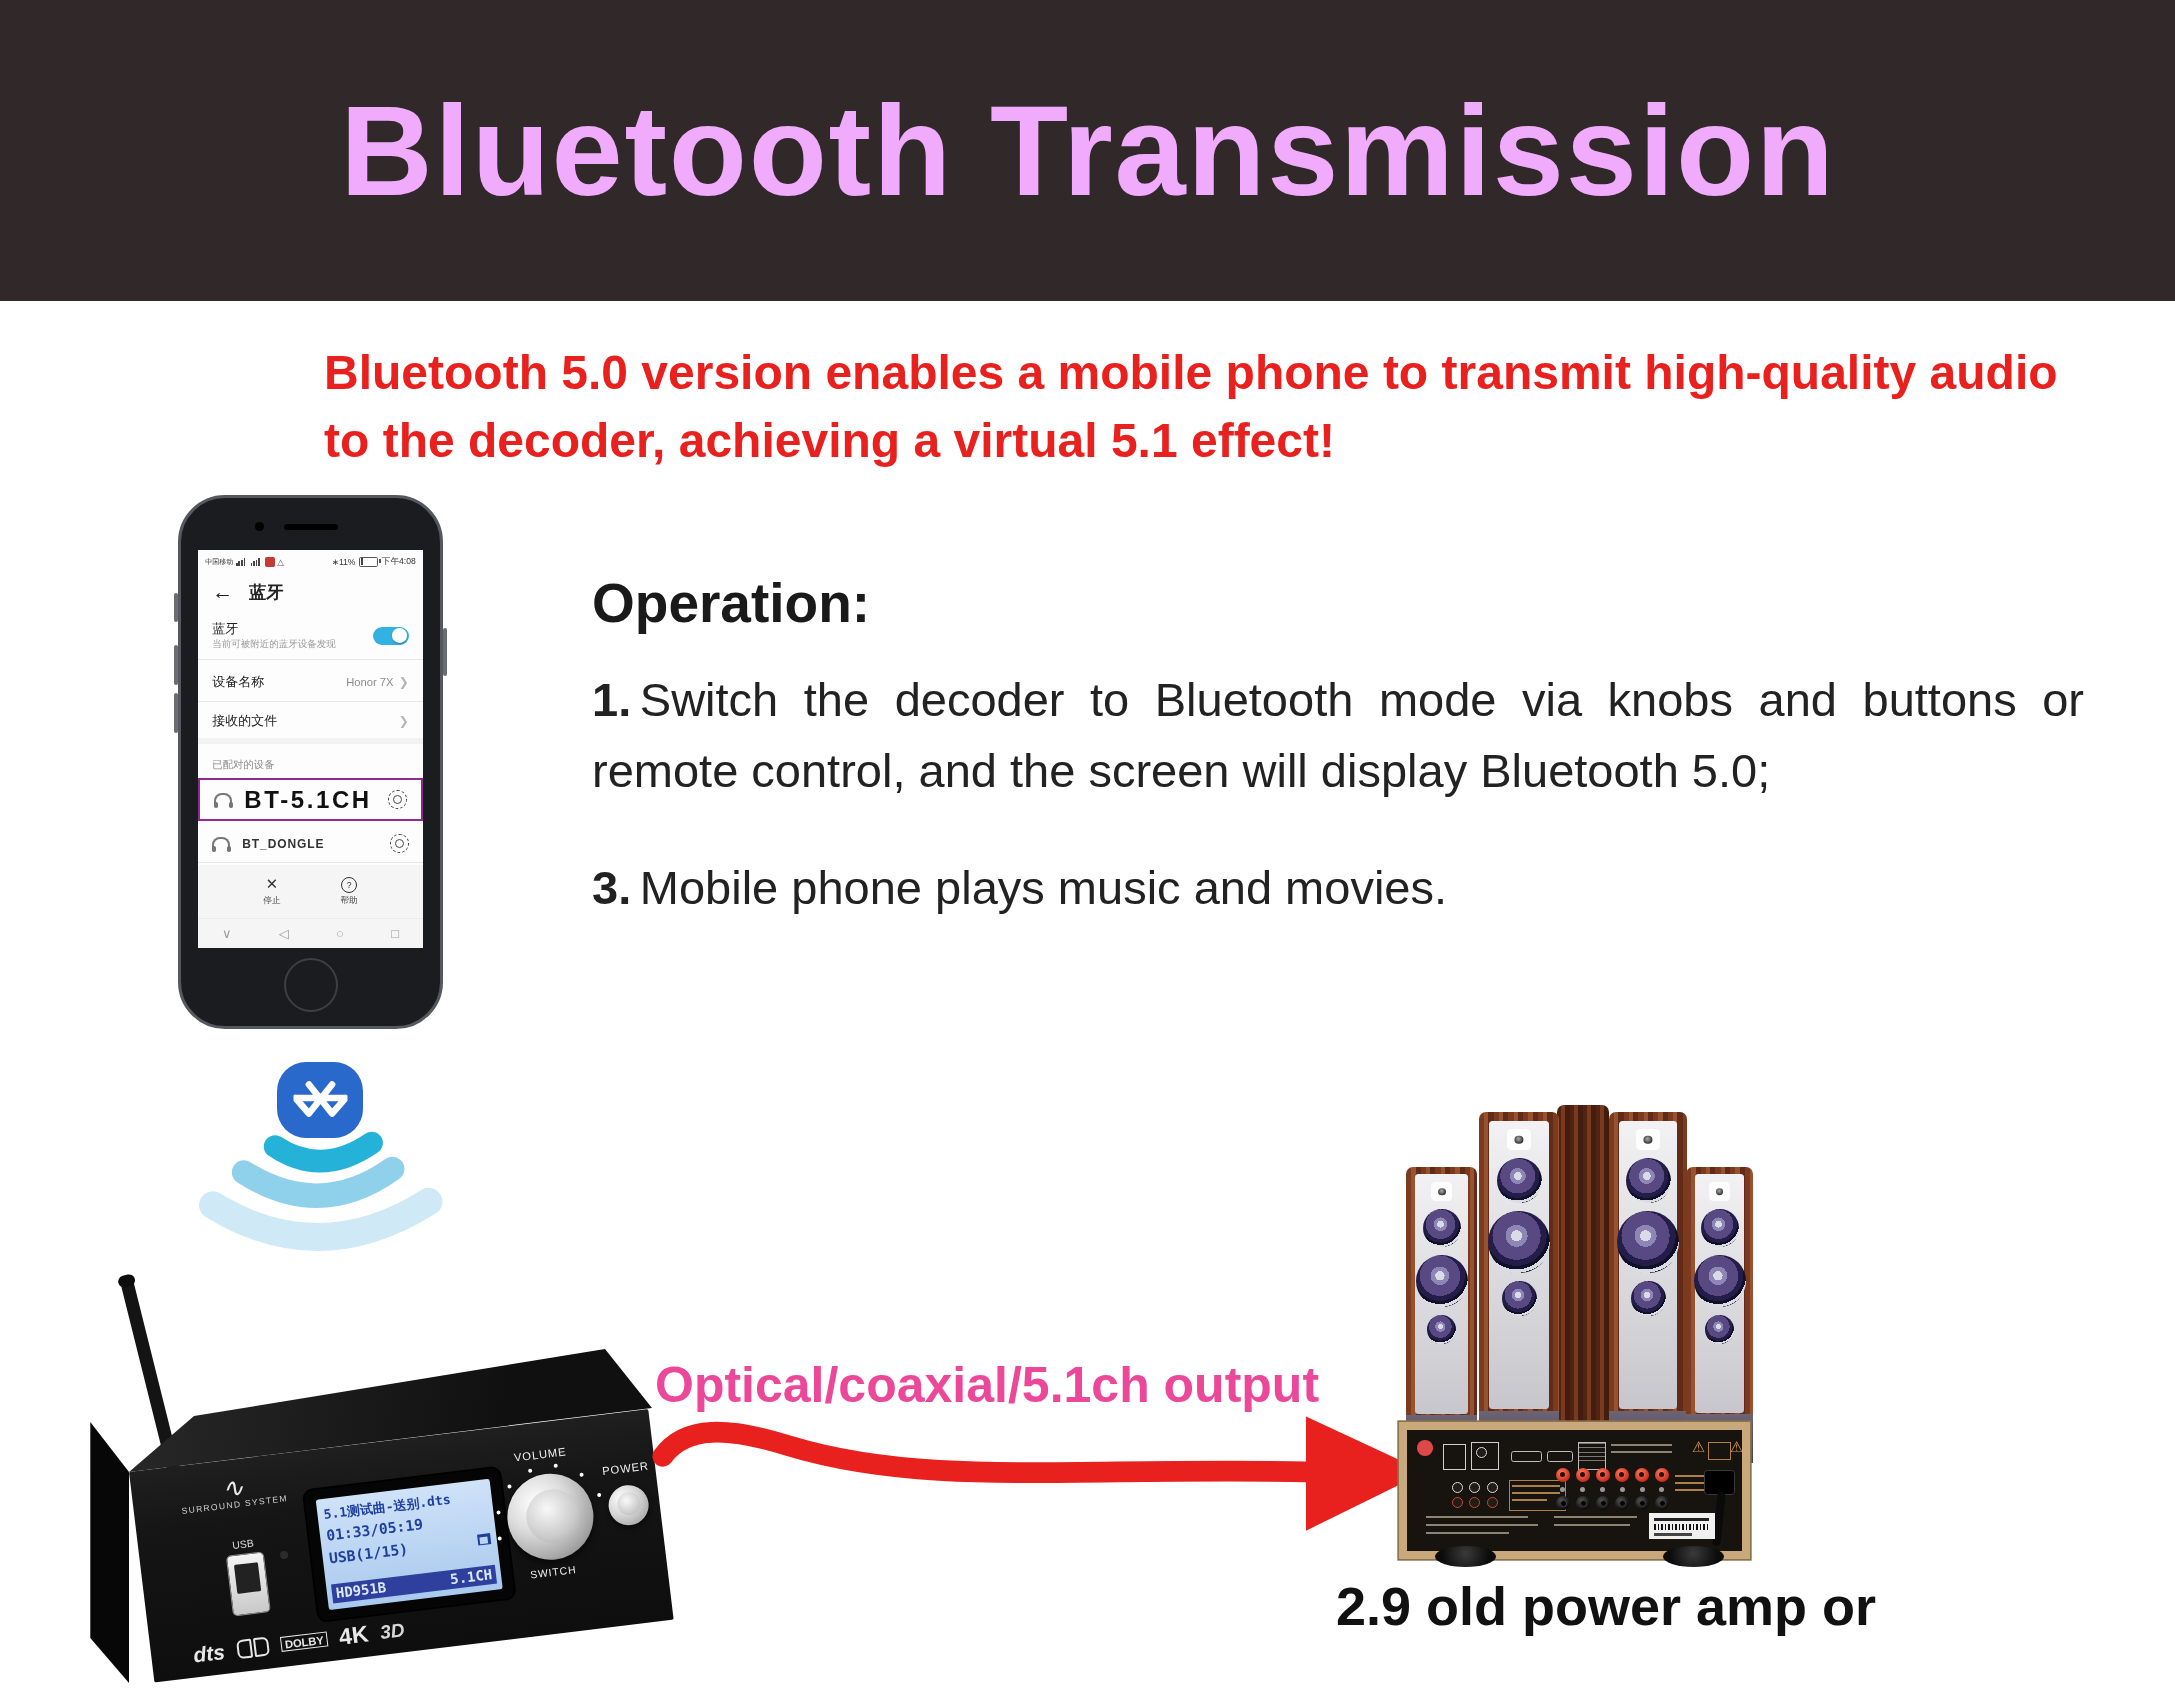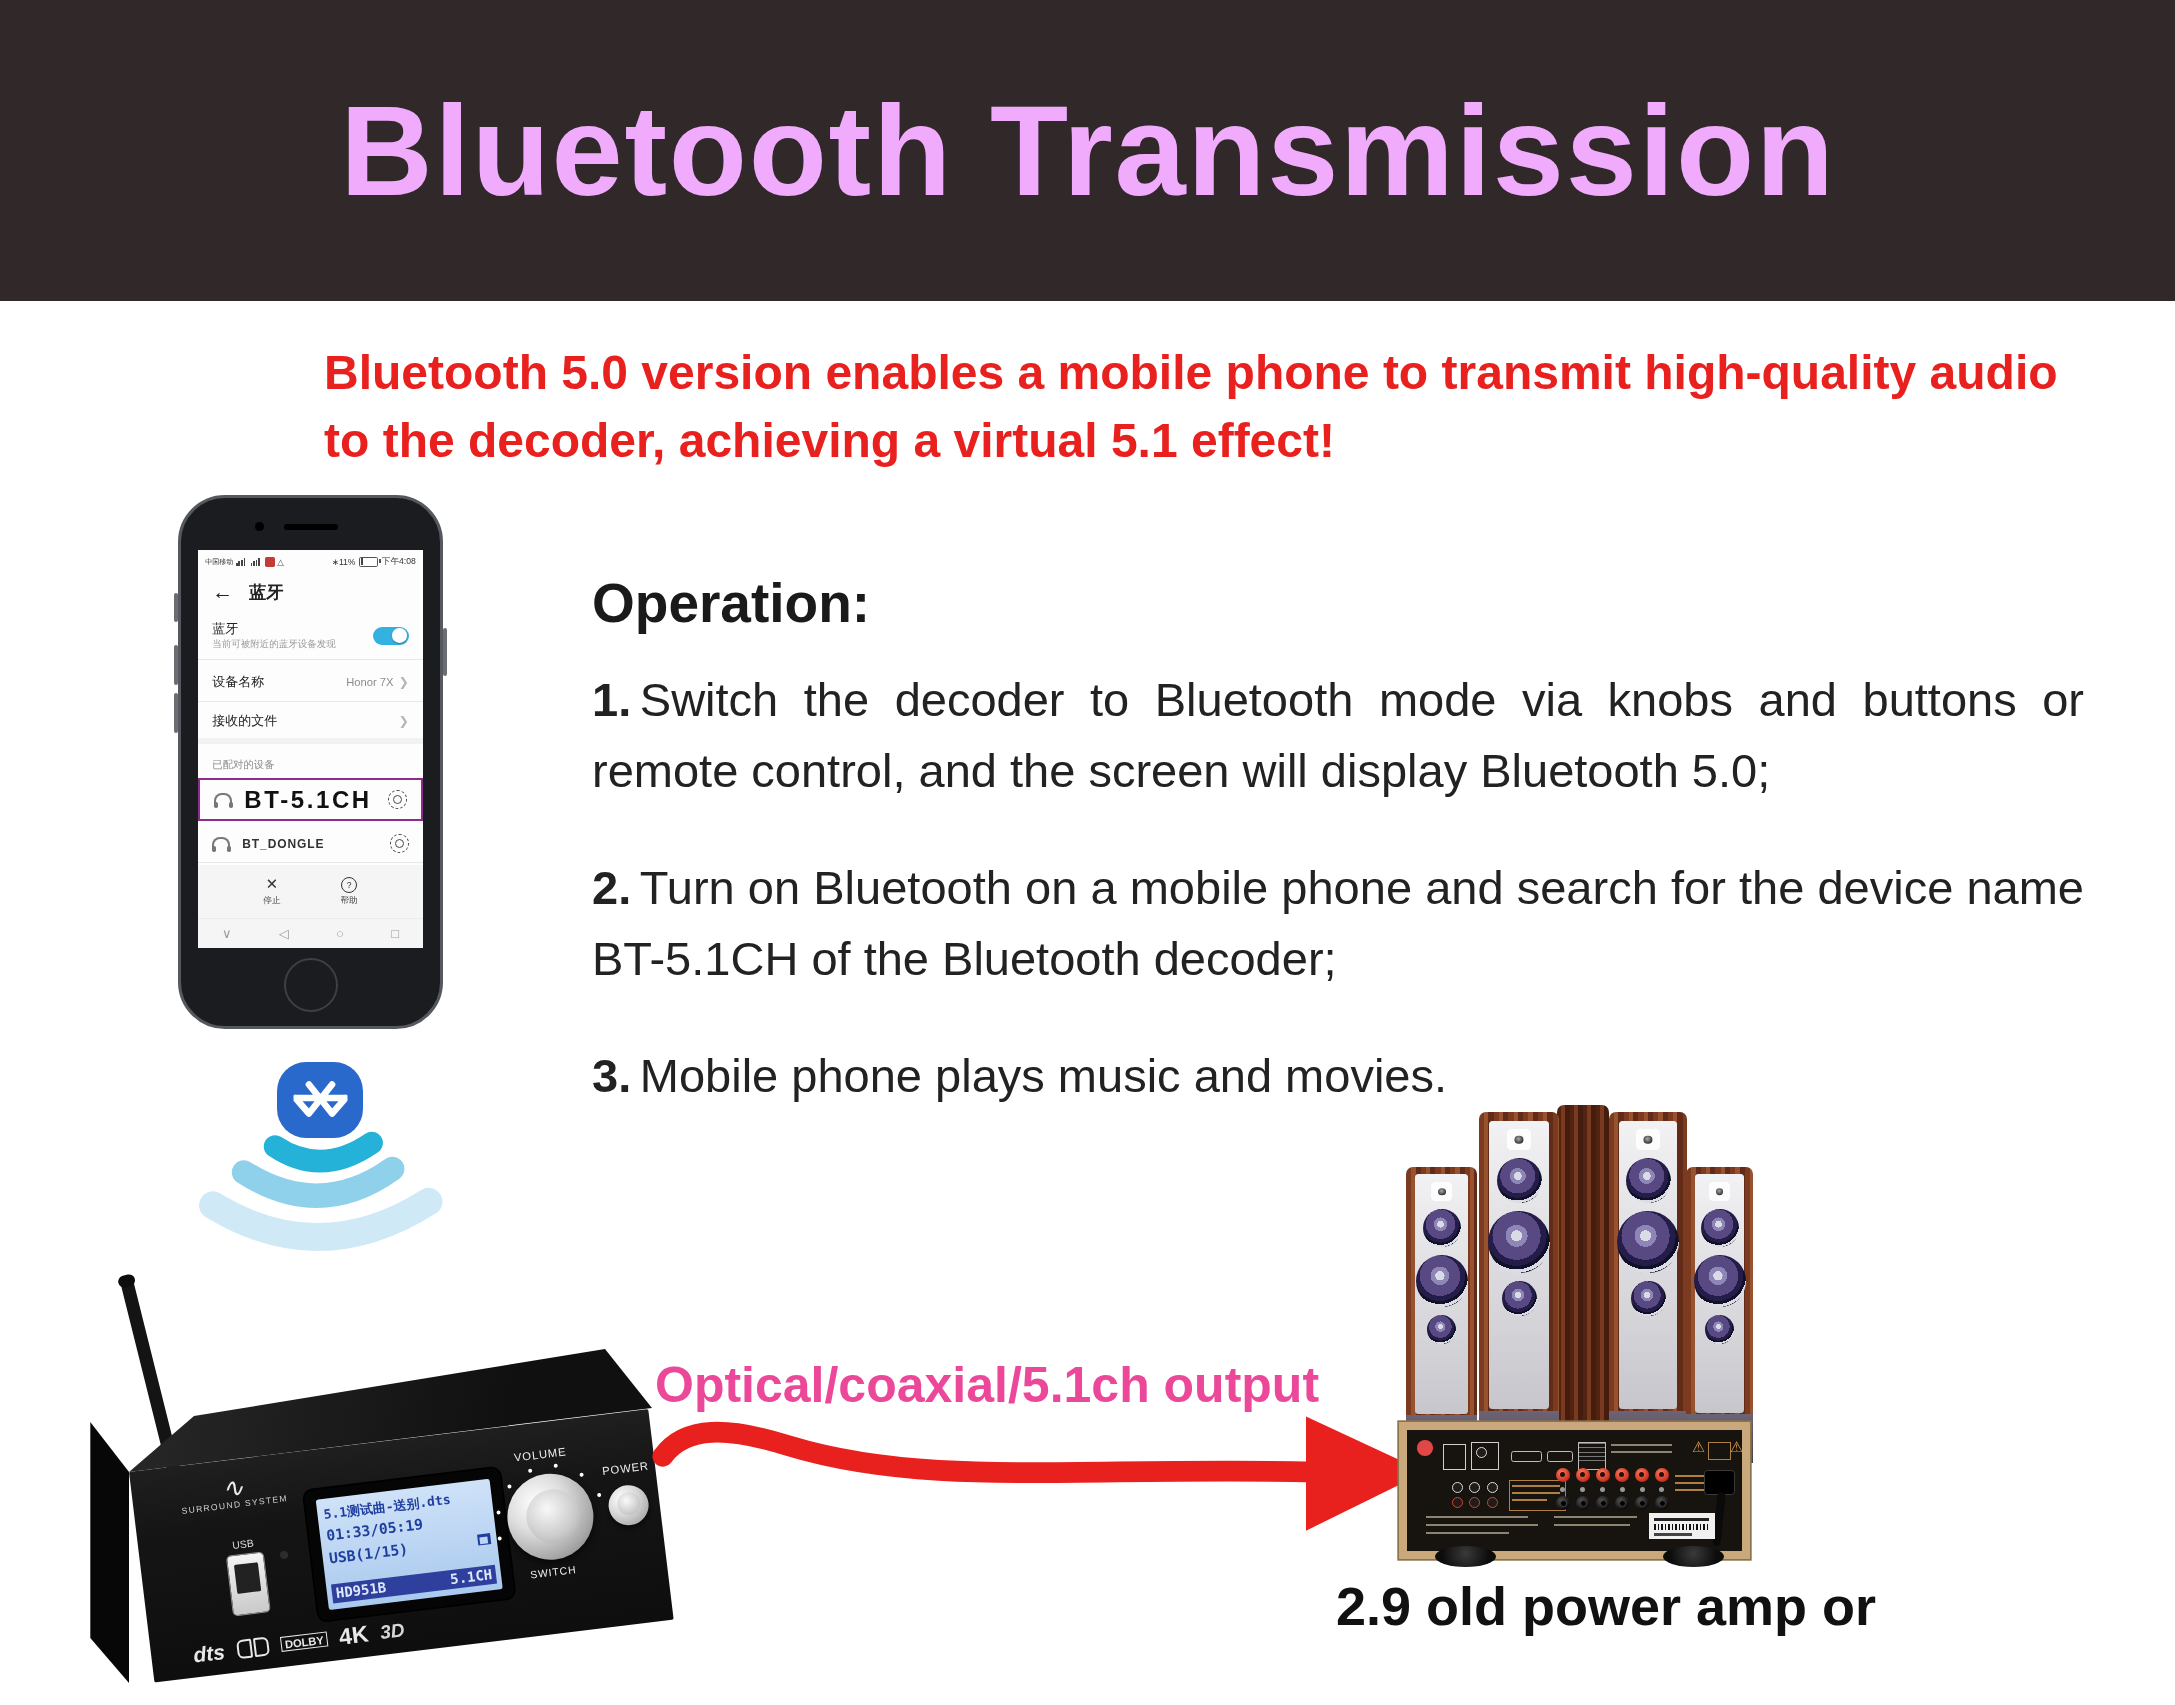--- a/index.html
+++ b/index.html
@@ -188,21 +188,20 @@
 
   <div class="abs" id="banner">
     <h1>Bluetooth Transmission</h1>
   </div>
 
   <div class="abs" id="intro">Bluetooth 5.0 version enables a mobile phone to transmit high-quality audio to the decoder, achieving a virtual 5.1 effect!</div>
 
   <div class="abs" id="op">
     <p class="h">Operation:</p>
     <p class="step"><b>1.</b><span>Switch the decoder to Bluetooth mode via knobs and buttons or remote control, and the screen will display Bluetooth 5.0;</span></p>
-    <p class="step"><b>2.</b><span>Turn on Bluetooth on a mobile phone and search for the device name BT-5.1CH of the Bluetooth decoder;</span></p>
     <p class="step"><b>3.</b><span>Mobile phone plays music and movies.</span></p>
   </div>
 
   <div class="abs" id="phone">
     <span class="sidebtn" style="left:-7px;top:95px;width:4.3px;height:29px;"></span>
     <span class="sidebtn" style="left:-7px;top:147px;width:4.3px;height:40px;"></span>
     <span class="sidebtn" style="left:-7px;top:195px;width:4.3px;height:40px;"></span>
     <span class="sidebtn" style="right:-7px;top:130px;width:4.3px;height:48px;"></span>
     <div class="earpiece"></div>
     <div class="fcam"></div>

